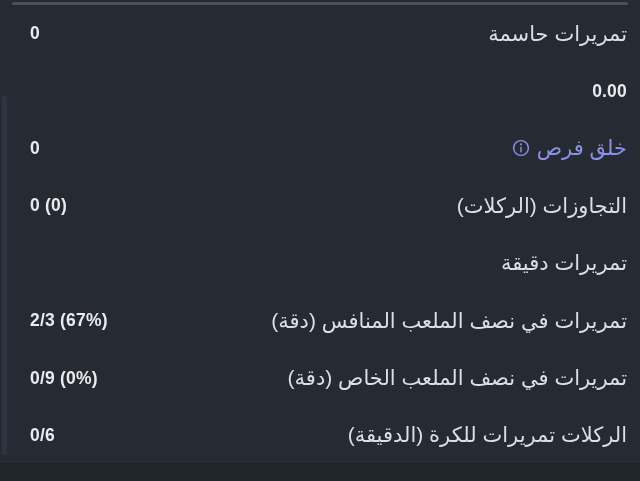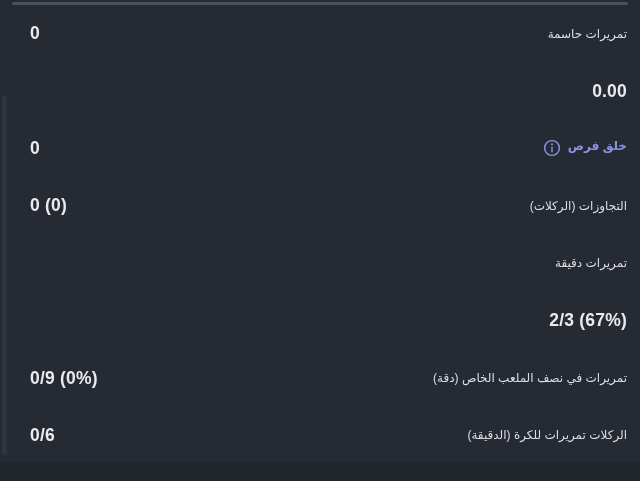--- a/index.html
+++ b/index.html
@@ -35,30 +35,30 @@
   }
   .stat-row {
     height: 57.4px;
     display: flex;
     align-items: center;
     justify-content: space-between;
     padding: 0 13px 0 30px; 
   }
   .stat-label {
     color: #dcdfe4;
-    font-size: 12px;
+    font-size: 21px;
     font-weight: 500;
     letter-spacing: 0.1px;
     display: flex;
+    align-items: center;
     gap: 7px;
   }
   .stat-row.highlighted .stat-label {
     color: #8b93e9;
     cursor: pointer;
-    font-weight: bold;
   }
   .info-icon {
     display: none;
     width: 18px; height: 18px;
     flex: 0 0 auto;
   }
   .stat-row.highlighted .info-icon { display: inline-block; }
   .stat-value {
     direction: ltr;
     color: #e9ebee;
@@ -114,20 +114,24 @@
   </div>
 
   <div class="stat-row">
     <span class="stat-label">
       <span>تمريرات دقيقة</span>
 
     </span>
   </div>
 
   <div class="stat-row">
+    <span class="stat-label">
+      <span>تمريرات في نصف الملعب المنافس (دقة)</span>
+
+    </span>
     <span class="stat-value">2/3 (67%)</span>
   </div>
 
   <div class="stat-row">
     <span class="stat-label">
       <span>تمريرات في نصف الملعب الخاص (دقة)</span>
 
     </span>
     <span class="stat-value">0/9 (0%)</span>
   </div>

